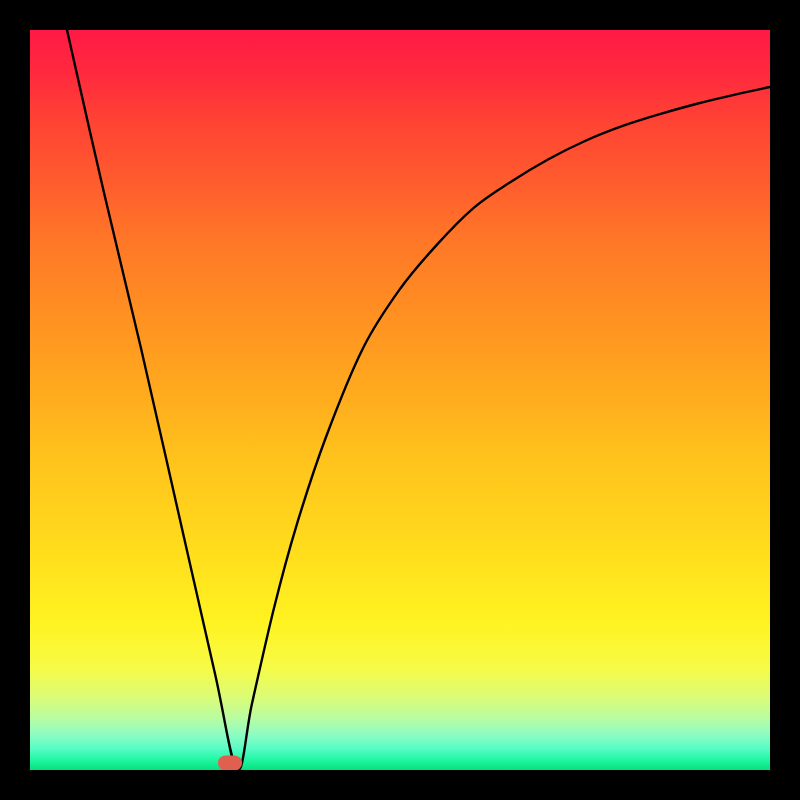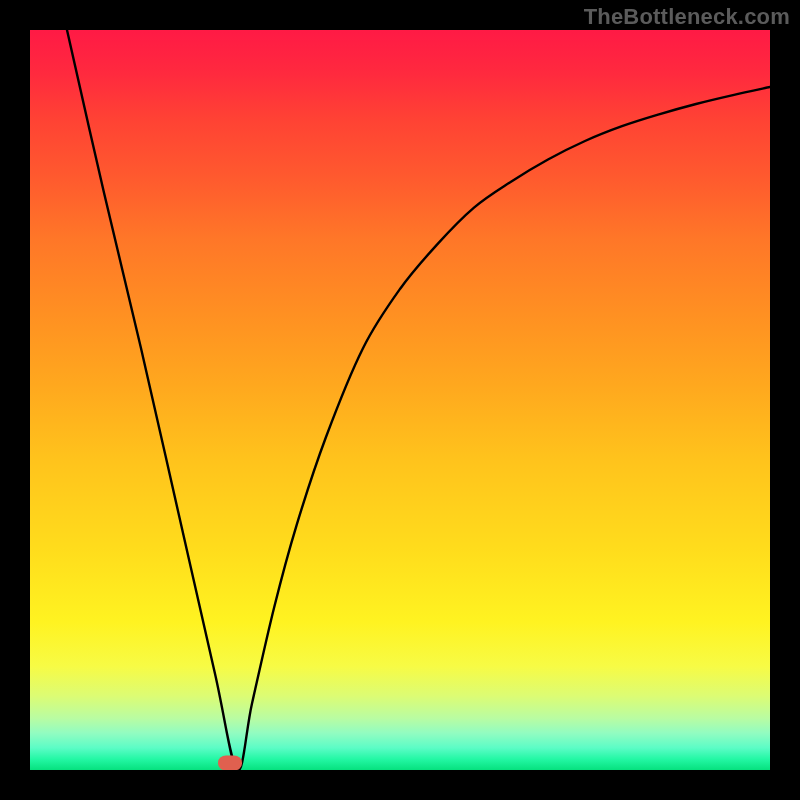--- a/index.html
+++ b/index.html
@@ -72,21 +72,20 @@
     border-radius: 8px / 7px;
     background: #e0604f;
     z-index: 4;
     transform: translate(-50%, -50%);
   }
 </style>
 </head>
 <body>
 
 <div class="frame">
-  <div class="watermark">TheBottleneck.com</div>
 
   <div class="plot" id="plot">
     <div class="gradient"></div>
 
     <svg class="curve" id="curveSvg" viewBox="0 0 740 740" preserveAspectRatio="none">
       <path id="curvePath" d="M 37.00 0.00 C 43.17 27.13, 61.67 109.77, 74.00 162.80 C 86.33 215.83, 98.67 265.17, 111.00 318.20 C 123.33 371.23, 135.67 426.73, 148.00 481.00 C 160.33 535.27, 175.13 600.63, 185.00 643.80 C 194.87 686.97, 201.03 735.07, 207.20 740.00 C 213.37 744.93, 215.83 700.53, 222.00 673.40 C 228.17 646.27, 236.80 606.80, 244.20 577.20 C 251.60 547.60, 257.77 524.17, 266.40 495.80 C 275.03 467.43, 284.90 436.60, 296.00 407.00 C 307.10 377.40, 320.67 342.87, 333.00 318.20 C 345.33 293.53, 357.67 276.27, 370.00 259.00 C 382.33 241.73, 394.67 228.17, 407.00 214.60 C 419.33 201.03, 431.67 188.08, 444.00 177.60 C 456.33 167.12, 468.67 159.72, 481.00 151.70 C 493.33 143.68, 505.67 136.28, 518.00 129.50 C 530.33 122.72, 542.67 116.55, 555.00 111.00 C 567.33 105.45, 579.67 100.64, 592.00 96.20 C 604.33 91.76, 616.67 88.06, 629.00 84.36 C 641.33 80.66, 653.67 77.21, 666.00 74.00 C 678.33 70.79, 690.67 67.96, 703.00 65.12 C 715.33 62.28, 733.83 58.34, 740.00 56.98" fill="none" stroke="#000" stroke-width="2.4" stroke-linejoin="round" stroke-linecap="round"></path>
     </svg>
 
     <div class="marker" id="marker" style="left: 199.8px; top: 732.6px; background: rgb(224, 96, 79);"></div>
   </div>

